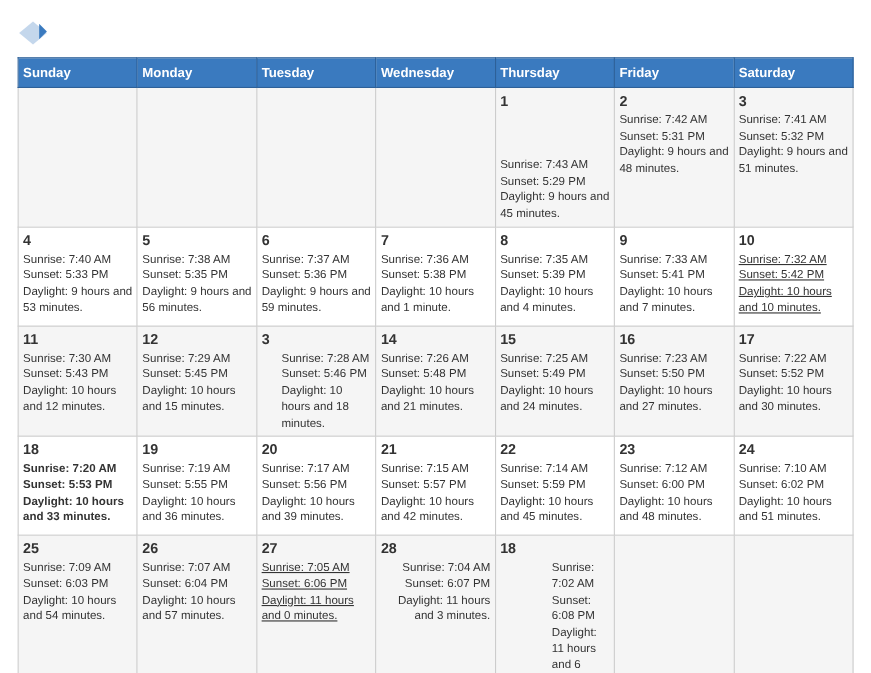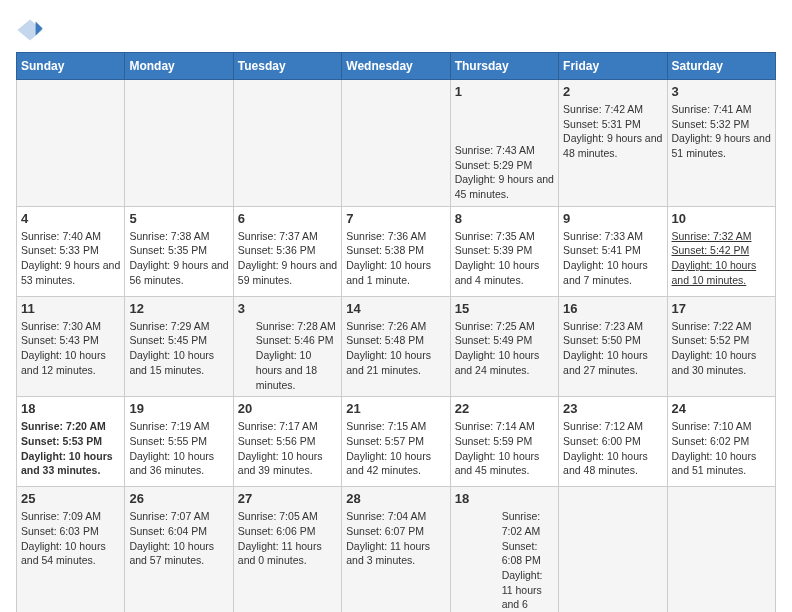--- a/index.html
+++ b/index.html
@@ -297,27 +297,27 @@
 Daylight: 10 hours and 54 minutes.</div>
         </td>
         <td>
           <span class="day-number">26</span>
           <div class="day-info" style="white-space: pre-line;">Sunrise: 7:07 AM
 Sunset: 6:04 PM
 Daylight: 10 hours and 57 minutes.</div>
         </td>
         <td>
           <span class="day-number">27</span>
-          <div class="day-info" style="white-space: pre-line;">Sunrise: 7:05 AM
+          <div class="day-info" style="white-space: pre-line; text-decoration: underline;">Sunrise: 7:05 AM
 Sunset: 6:06 PM
 Daylight: 11 hours and 0 minutes.</div>
         </td>
         <td>
           <span class="day-number">28</span>
-          <div class="day-info" style="white-space: pre-line;">Sunrise: 7:04 AM
+          <div class="day-info" style="white-space: pre-line; text-align: right;">Sunrise: 7:04 AM
 Sunset: 6:07 PM
 Daylight: 11 hours and 3 minutes.</div>
         </td>
         <td>
           <span class="day-number">18</span>
           <div class="day-info" style="white-space: pre-line; margin-left: 47px;">Sunrise: 7:02 AM
 Sunset: 6:08 PM
 Daylight: 11 hours and 6 minutes.</div>
         </td>
         <td class="empty-cell"></td>

